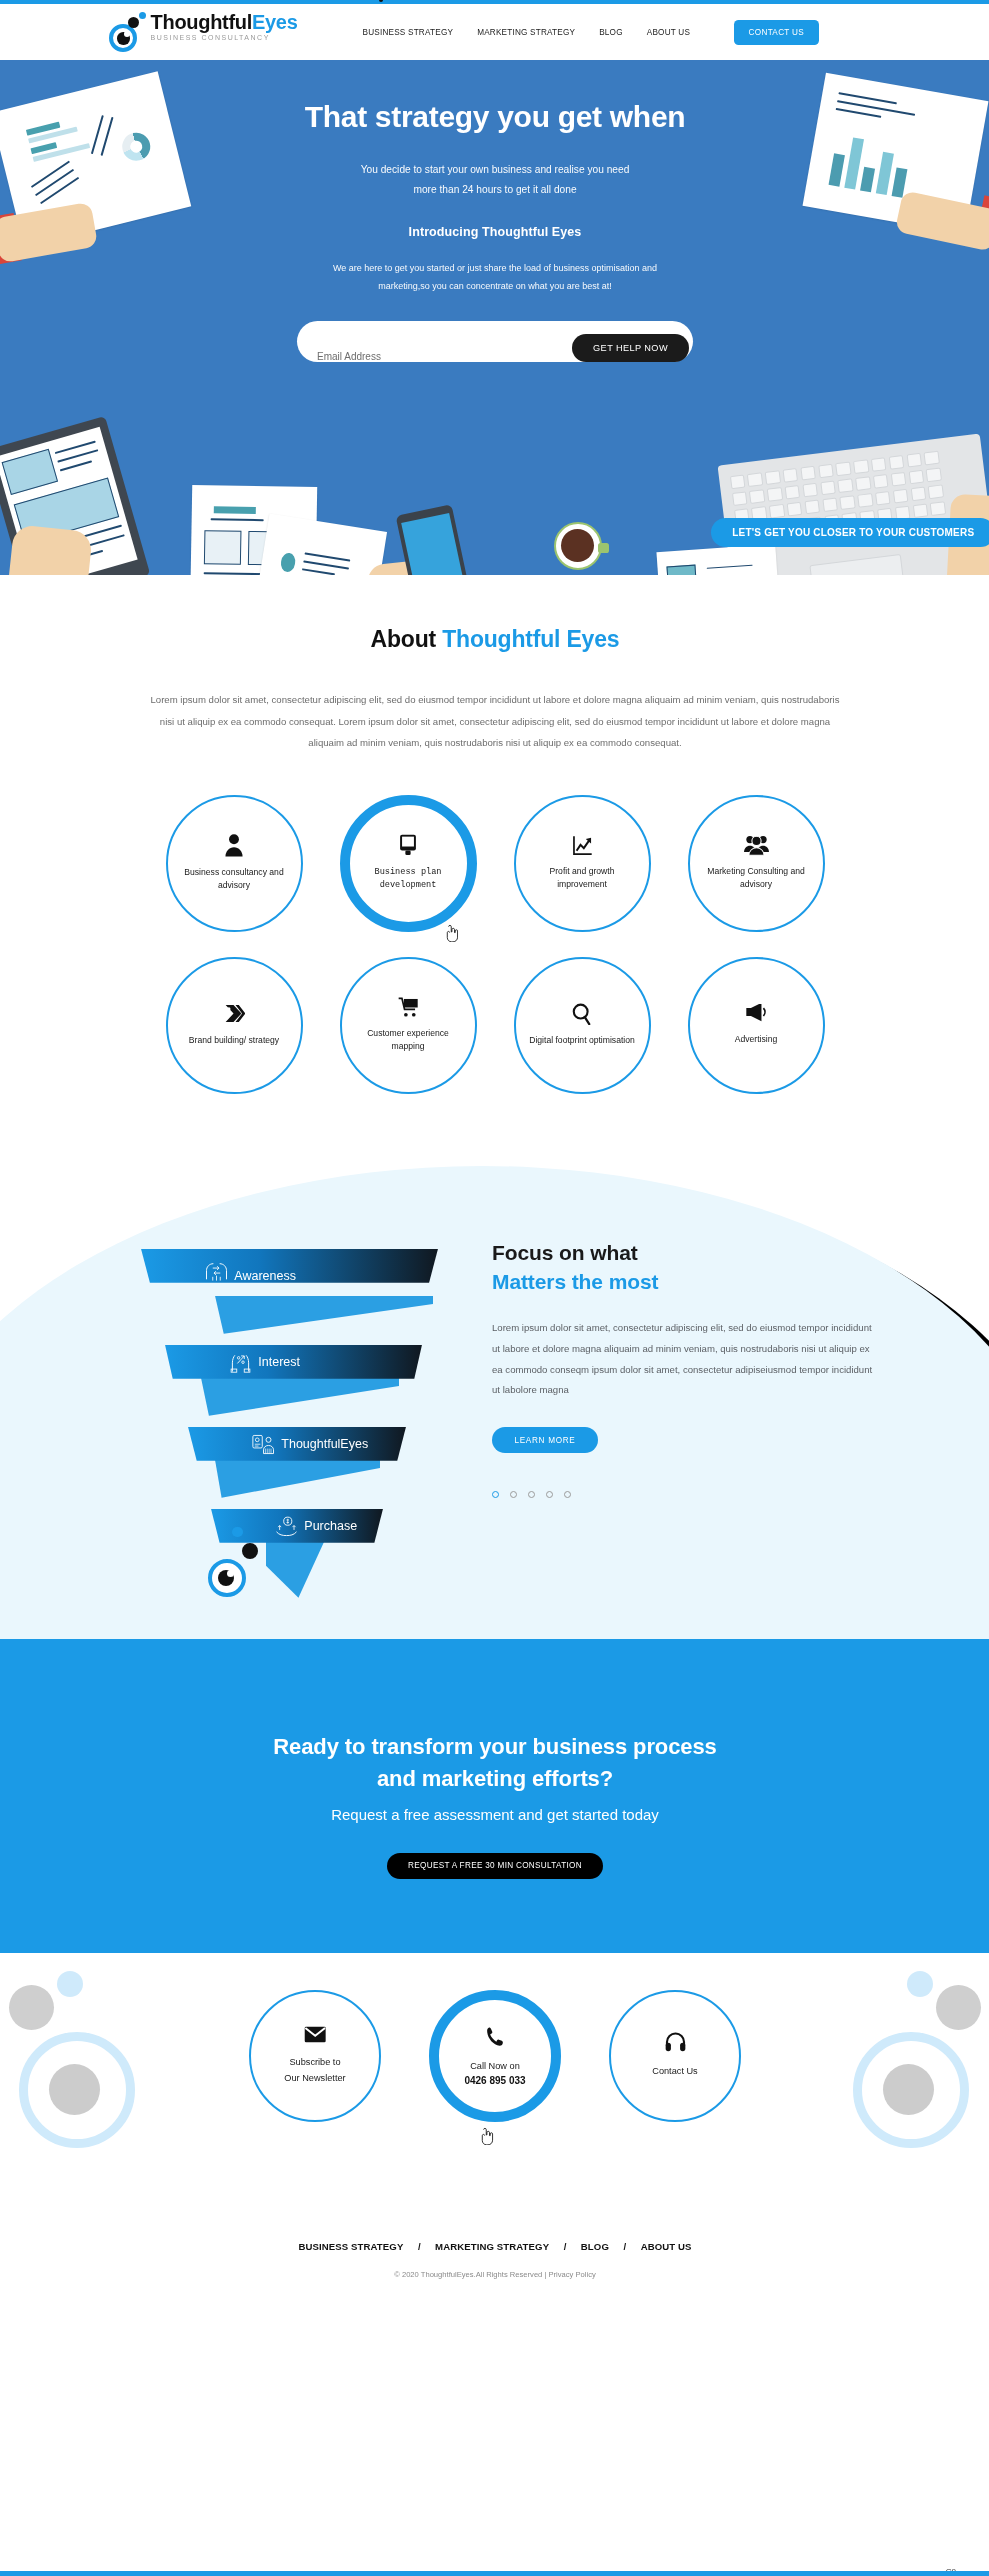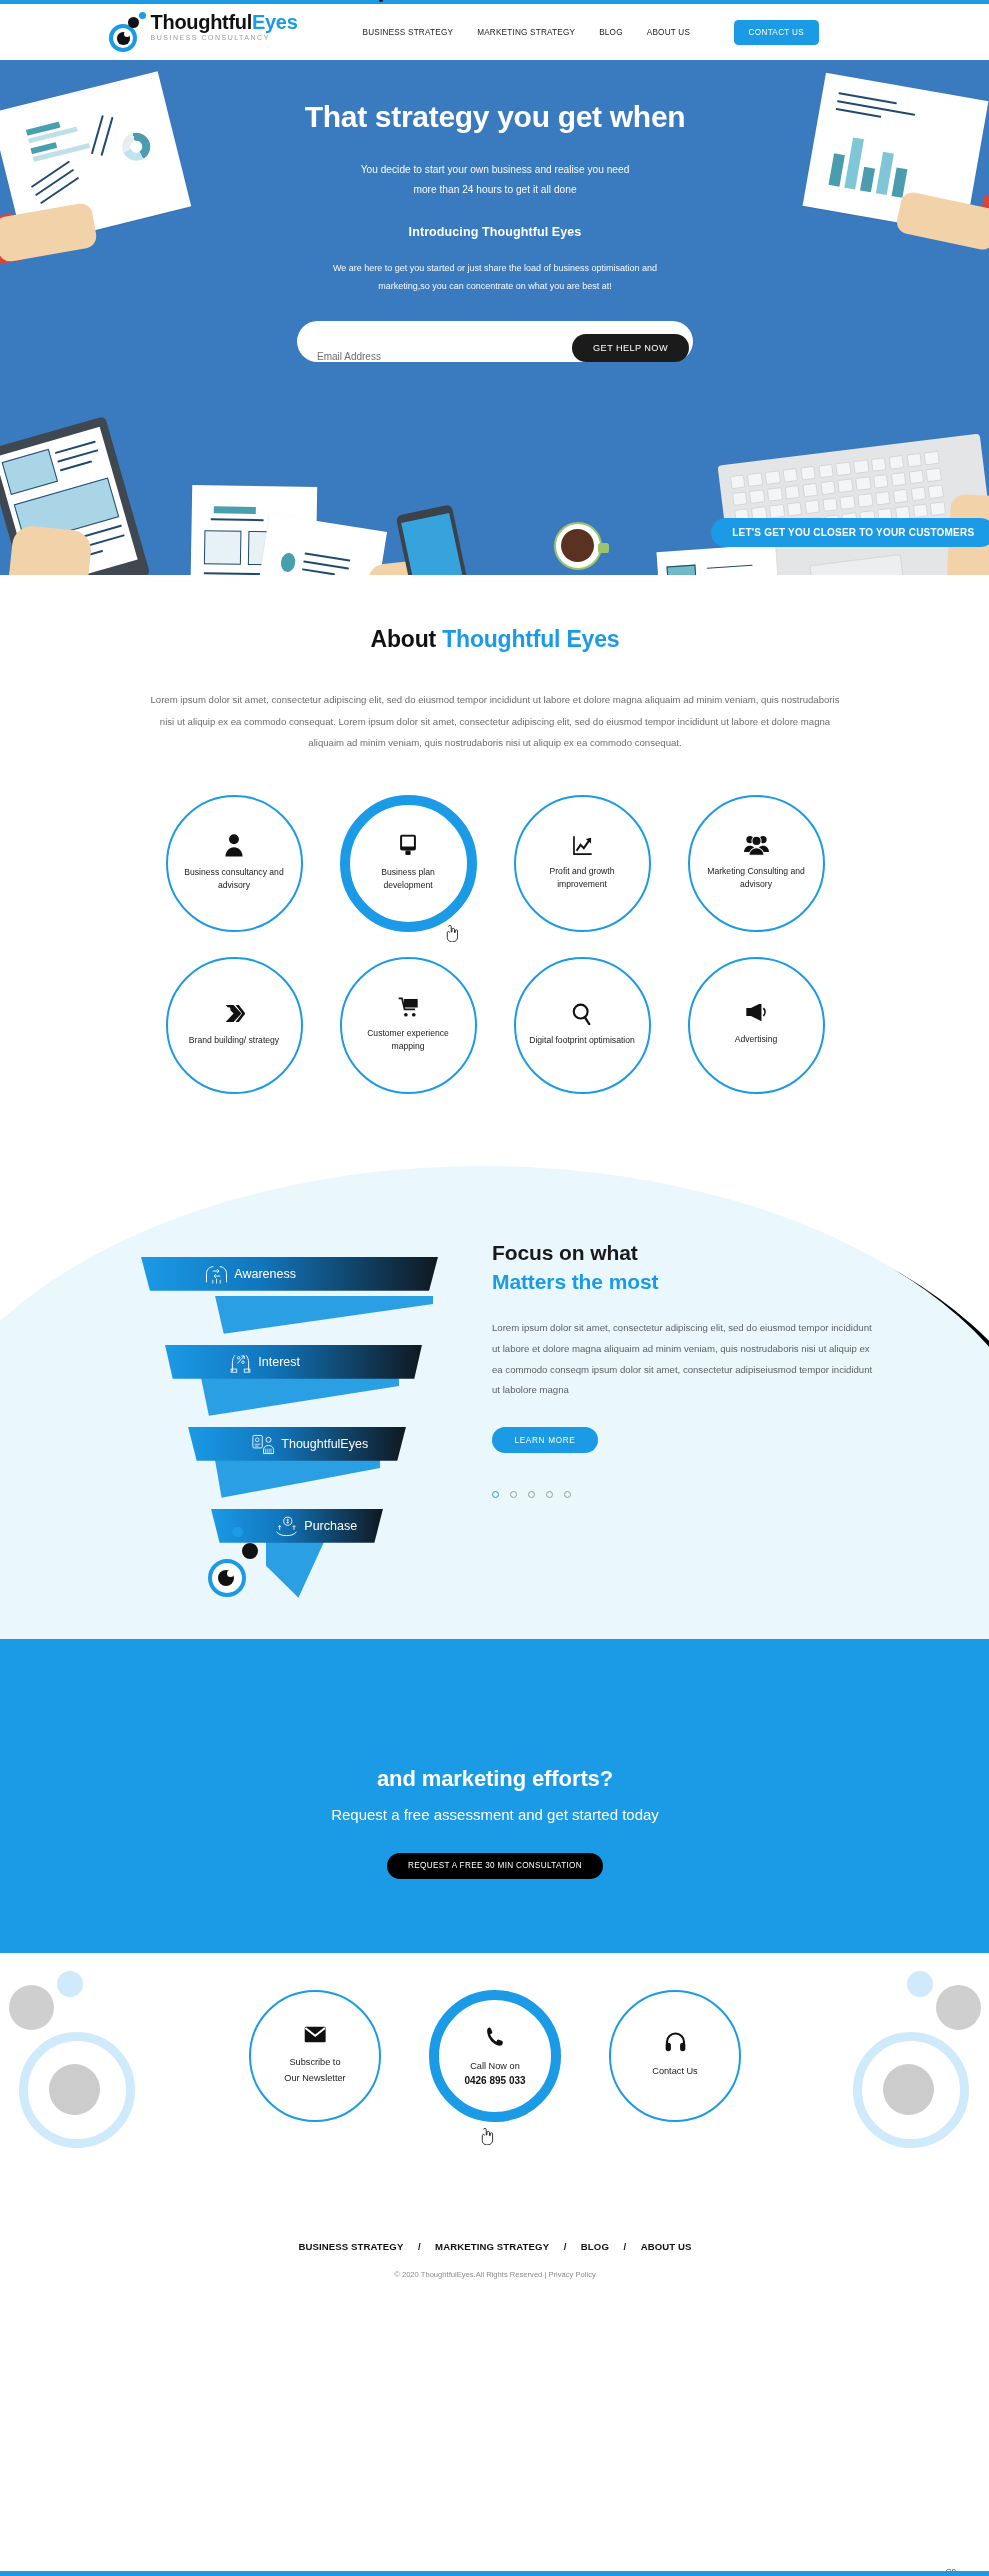--- a/index.html
+++ b/index.html
@@ -178,21 +178,21 @@
   }
 
   
   .circles { margin-top: 41px; display: flex; justify-content: center; gap: 37px; }
   .circles.row2 { margin-top: 25px; }
   .circ {
     width: 137px; height: 137px; border-radius: 50%; border: 2.6px solid #1b9ae6;
     display: flex; flex-direction: column; align-items: center; justify-content: center;
     background: #fff; cursor: pointer; position: relative;
   }
-  .circ.active { border-width: 10px; }
+  .circ.active { border-width: 10px; font-family: Liberation Mono, monospace; }
   .circ .cicon { margin-bottom: 9.2px; color: #111; display:flex; align-items:center; justify-content:center; }
   .circ .clabel { font-size: 8.6px; line-height: 1.55; color: #1a1a1a; text-align: center; padding: 0 10.6px; }
   .cursor-hand { position: absolute; width: 14.5px; height: 18.5px; pointer-events: none; }
 
   
   .funnel-sec { position: relative; height: 614px; background: #fff; margin-top: 46px; overflow: hidden; }
   .oval-black {
     position: absolute; left: -79px; top: 34px; width: 1148px; height: 680px;
     border-radius: 50%; background: #000;
   }
@@ -564,21 +564,21 @@
   <div class="oval-black"></div>
   <div class="oval-light"></div>
 
   <div class="funnel-content">
     <div class="funnel-graphic">
       <div class="fconn" style="left:106px;top:67px;width:218px;height:38px;clip-path:polygon(0 0,100% 0,100% 22%,4% 100%);"></div>
       <div class="fconn" style="left:92px;top:149px;width:198px;height:38px;clip-path:polygon(0 0,100% 0,100% 22%,4% 100%);"></div>
       <div class="fconn" style="left:106px;top:231px;width:165px;height:38px;clip-path:polygon(0 0,100% 0,100% 22%,4% 100%);"></div>
       <div class="fconn" style="left:157px;top:311px;width:59px;height:58px;clip-path:polygon(0 0,100% 0,55% 100%,0 45%);"></div>
 
-      <div class="fstep" style="left:32px;top:28px;width:297px;clip-path:polygon(0 0,100% 0,97% 100%,3% 100%);">
+      <div class="fstep" style="left:32px;top:20px;width:297px;clip-path:polygon(0 0,100% 0,97% 100%,3% 100%);align-items:flex-end;">
         <span class="ficon">
           <svg viewBox="0 0 40 34" width="25" height="22.4">
               <path d="M4 30V16c0-6 4.5-11 11-11" stroke="#fff" stroke-width="1.6" fill="none"></path>
               <path d="M36 30V16c0-6-4.5-11-11-11" stroke="#fff" stroke-width="1.6" fill="none"></path>
               <path d="M14 12h10M24 12l-3-3M24 12l-3 3" stroke="#fff" stroke-width="1.5" fill="none"></path>
               <path d="M26 20H16M16 20l3-3M16 20l3 3" stroke="#fff" stroke-width="1.5" fill="none"></path>
               <path d="M14 26v6M20 24v8M26 26v6" stroke="#fff" stroke-width="1.4"></path>
             </svg>
         </span>
         <span class="flabel">Awareness</span>
@@ -647,21 +647,21 @@
         <span class="dot"></span>
         <span class="dot"></span>
         <span class="dot"></span>
       </div>
     </div>
   </div>
 </section>
 
 <section class="cta">
   <h2 class="cta-h2">
-    <br>
+    <span>Ready to transform your business process</span><br>
     <span>and marketing efforts?</span>
   </h2>
   <div class="cta-sub">Request a free assessment and get started today</div>
   <button class="btn-consult">REQUEST A FREE 30 MIN CONSULTATION</button>
 </section>
 
 <section class="contact-sec">
   <div class="deco-eye" style="left:18.5px;top:79px;width:119px;height:119px;">
     <div class="ring" style="left:0;top:0;width:116px;height:116px;"></div>
     <div class="pup" style="left:30px;top:32px;width:51px;height:51px;"><span></span></div>

